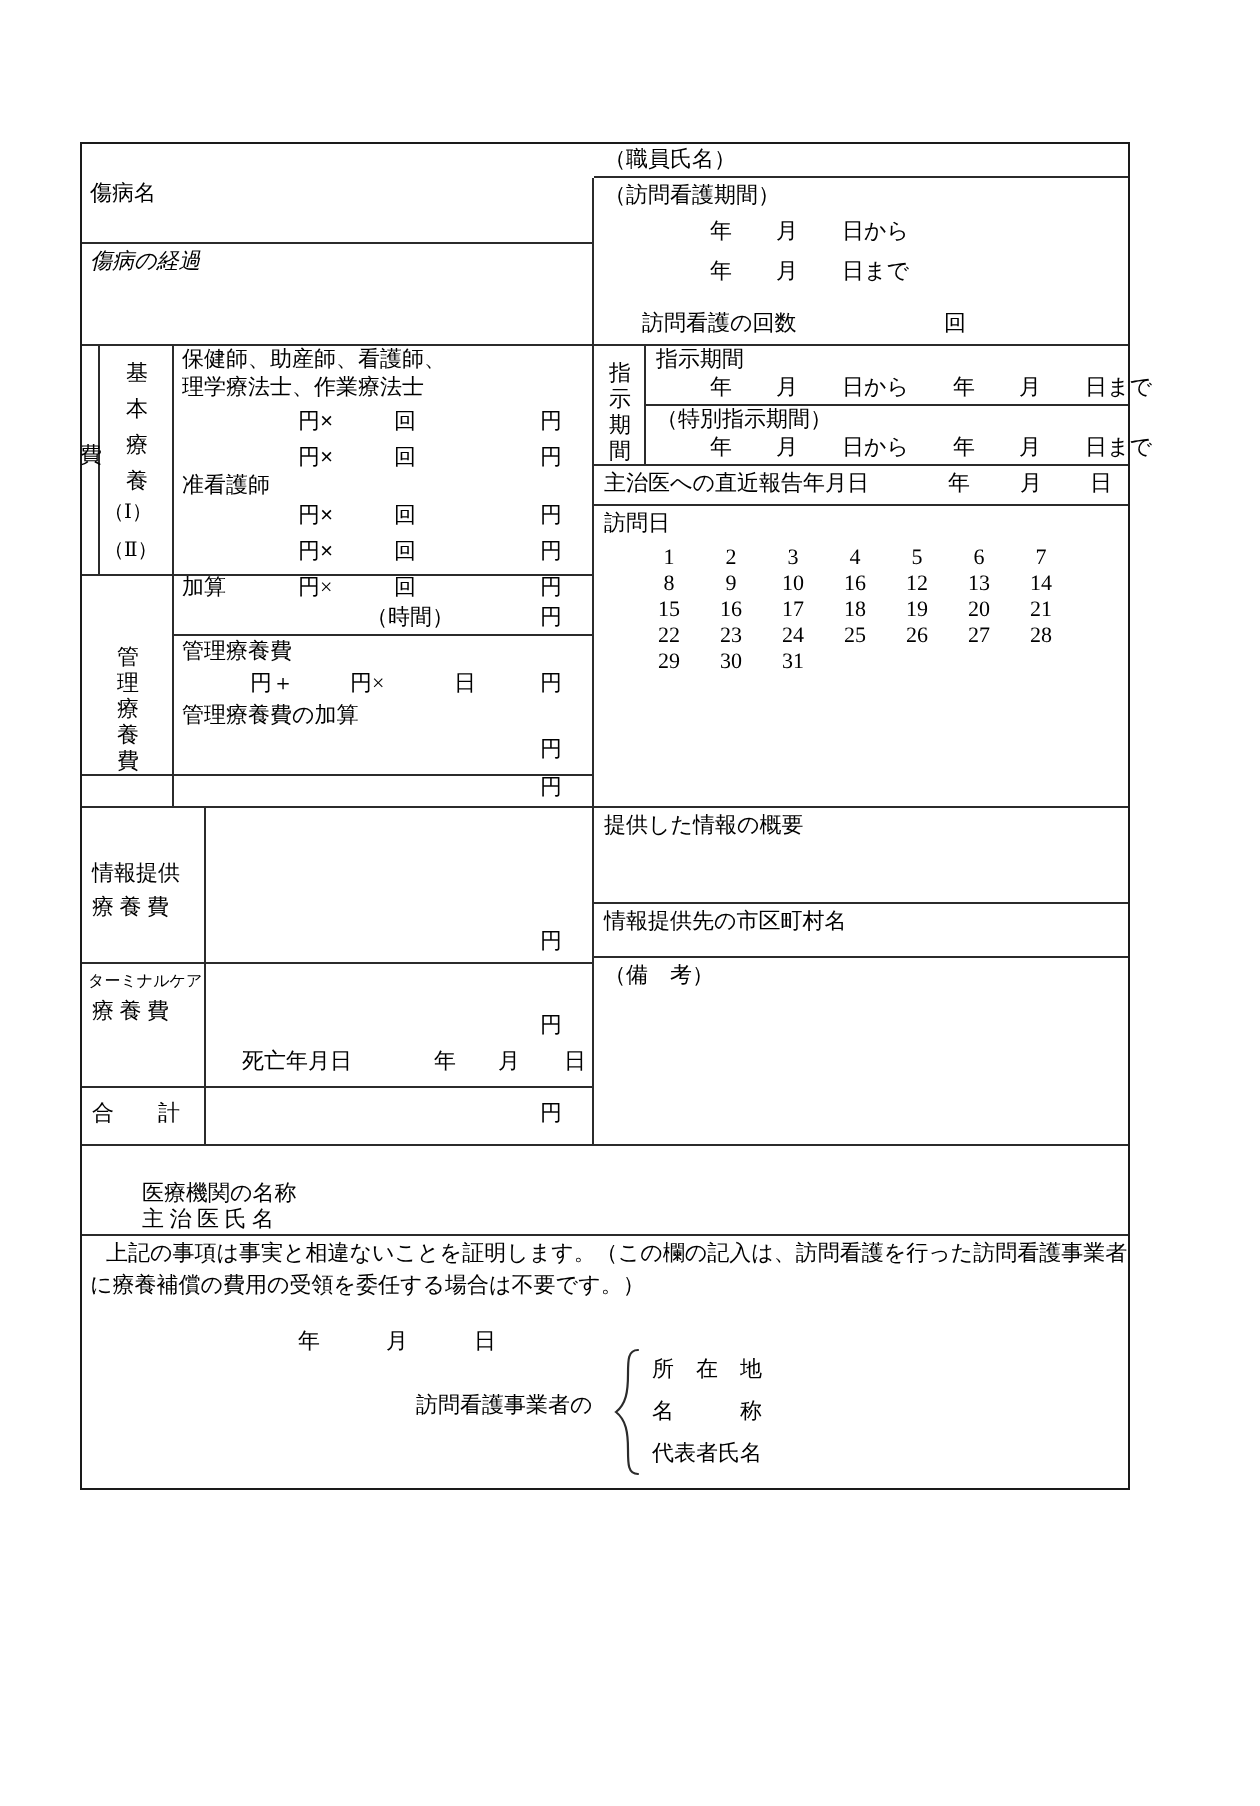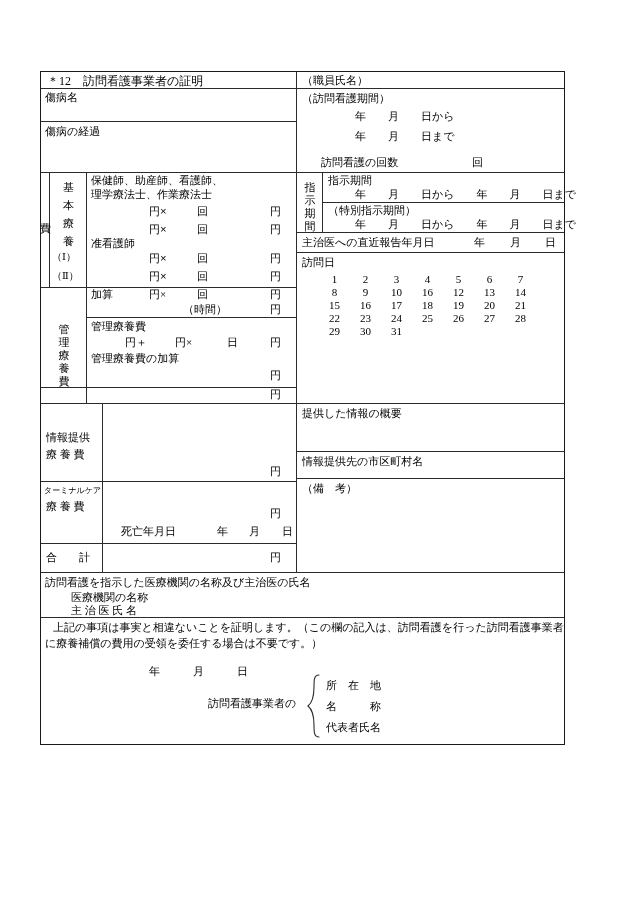--- a/index.html
+++ b/index.html
@@ -77,42 +77,38 @@
     font-size: 11px;
     line-height: 1;
   }
   .brace svg { display: block; }
 </style>
 </head>
 <body>
 
 <div id="form-frame">
 
-  <div class="cell bb br" style="left:0;top:0;width:256px;height:17px;">
-    <span class="txt t12" style="left:6px;top:3px;">＊12</span>
-    <span class="txt t12" style="left:42px;top:3px;">訪問看護事業者の証明</span>
-  </div>
   <div class="cell bb" style="left:256px;top:0;width:267px;height:17px;">
     <span class="txt t11" style="left:5px;top:3px;">（職員氏名）</span>
   </div>
 
   <div class="cell bb br" style="left:0;top:17px;width:256px;height:33px;">
     <span class="txt t11" style="left:4px;top:3px;">傷病名</span>
   </div>
 
   <div class="cell bb" style="left:256px;top:17px;width:267px;height:84px;">
     <span class="txt t11" style="left:5px;top:4px;">（訪問看護期間）</span>
     <span class="txt t11" style="left:58px;top:22px;">年　　月　　日から</span>
     <span class="txt t11" style="left:58px;top:42px;">年　　月　　日まで</span>
     <span class="txt t11" style="left:24px;top:68px;">訪問看護の回数</span>
     <span class="txt t11" style="left:175px;top:68px;">回</span>
   </div>
 
   <div class="cell bb br" style="left:0;top:50px;width:256px;height:51px;">
-    <span class="txt t11" style="left:4px;top:4px;">傷病の経過</span>
+    <span class="txt t11" style="left:4px;top:4px;font-style:italic;">傷病の経過</span>
   </div>
 
   <div class="cell bb br" style="left:0;top:101px;width:9px;height:115px;">
     <span class="txt t11" style="left:-1px;top:50px;">費</span>
   </div>
 
   <div class="cell bb br" style="left:9px;top:101px;width:37px;height:115px;">
     <div class="vstack t11" style="left:0;top:8px;width:37px;">
       <span>基</span>
       <span style="margin-top:5px;">本</span>
@@ -273,21 +269,20 @@
         <span class="day">26</span>
         <span class="day">27</span>
         <span class="day">28</span>
         <span class="day">29</span>
         <span class="day">30</span>
         <span class="day">31</span>
       </div>
   </div>
 
   <div class="cell bb" style="left:0;top:501px;width:523px;height:45px;">
-    <span class="txt t11" style="left:4px;top:4px;">訪問看護を指示した医療機関の名称及び主治医の氏名</span>
     <span class="txt t11" style="left:30px;top:19px;">医療機関の名称</span>
     <span class="txt t11" style="left:30px;top:32px;">主 治 医 氏 名</span>
   </div>
 
   <div class="cell" style="left:0;top:546px;width:523px;height:126px;text-align:right;">
     <span class="txt t11" style="left:12px;top:4px;">上記の事項は事実と相違ないことを証明します。（この欄の記入は、訪問看護を行った訪問看護事業者</span>
     <span class="txt t11" style="left:4px;top:20px;">に療養補償の費用の受領を委任する場合は不要です。）</span>
 
     <span class="txt t11" style="left:108px;top:48px;">年　　　月　　　日</span>
 

